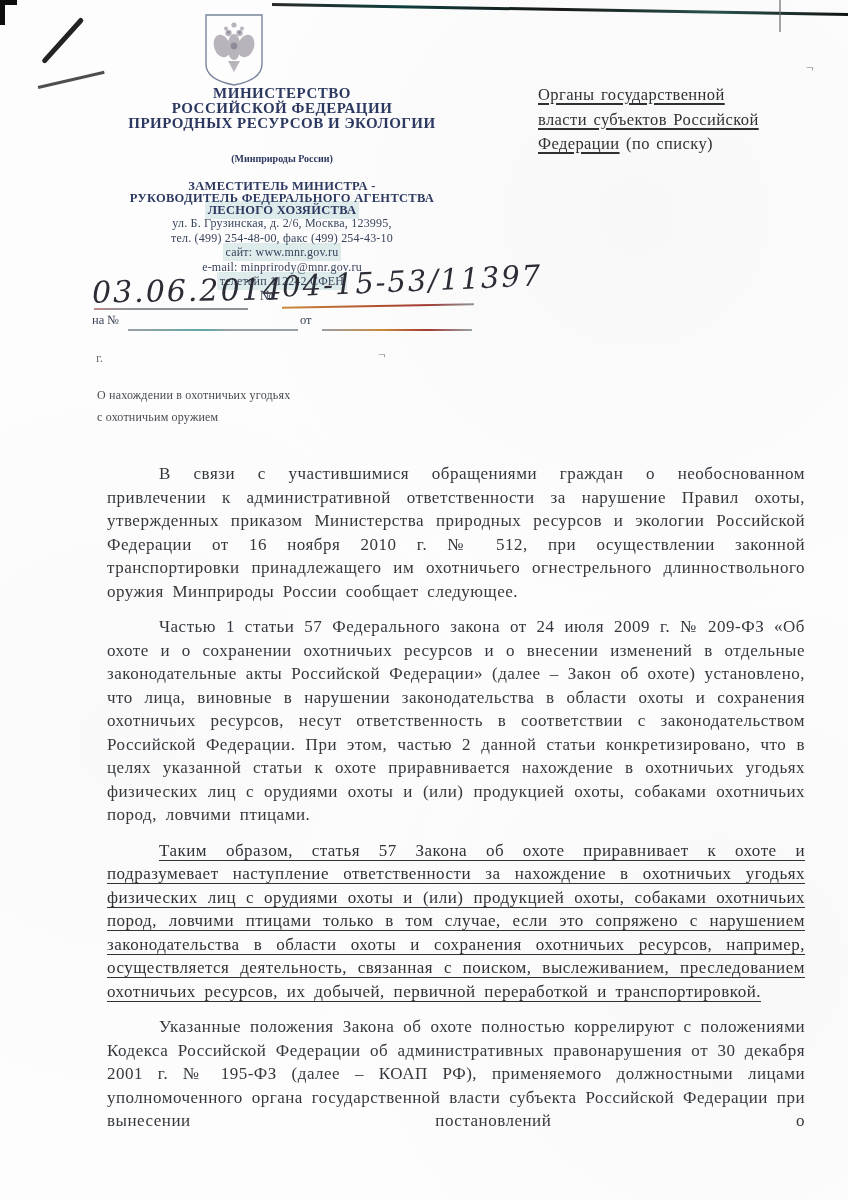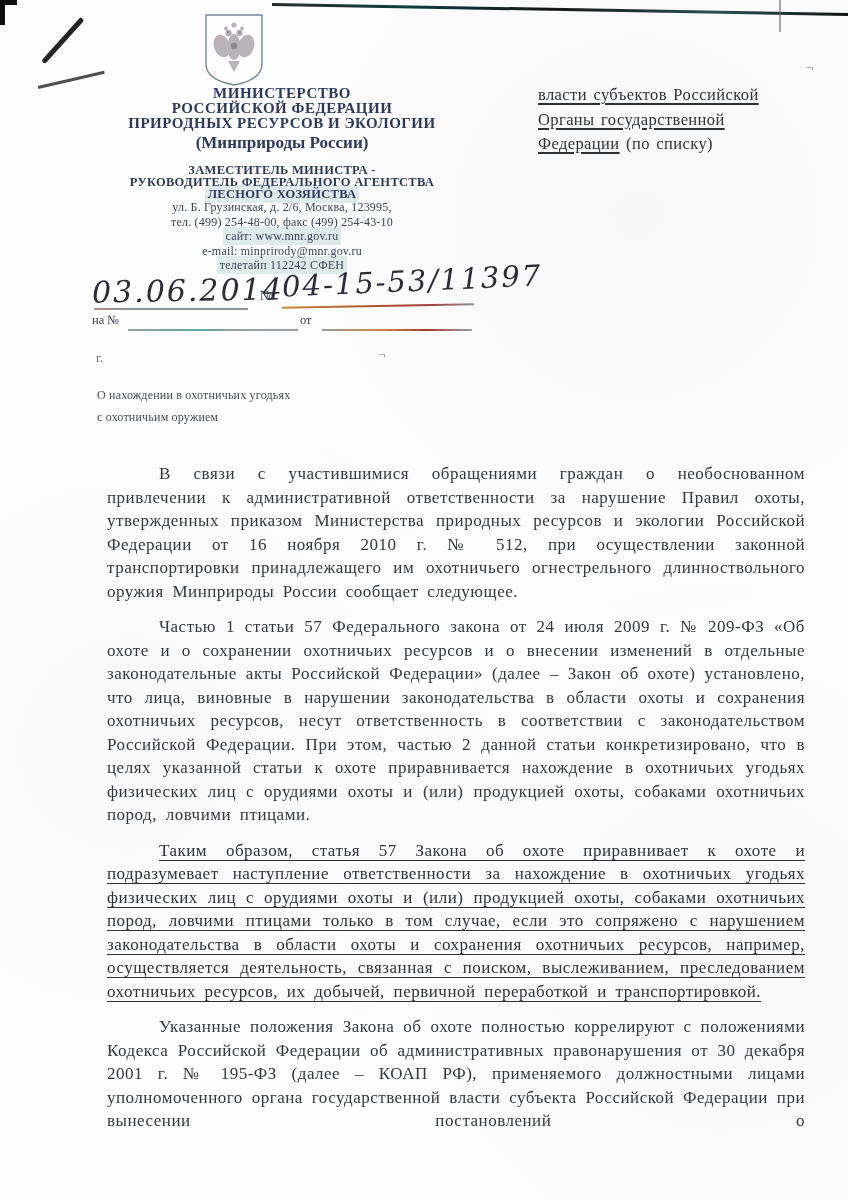--- a/index.html
+++ b/index.html
@@ -23,21 +23,21 @@
   .vtick{position:absolute;left:779px;top:0;width:2px;height:32px;background:#6b6b6b;opacity:.6;}
   .mark{position:absolute;font-size:13px;color:#6d7278;}
   .mark-tr{left:806px;top:60px;}
   .mark-subj-l{left:96px;top:350px;}
   .mark-subj-r{left:378px;top:347px;}
   
   .emblem{position:absolute;left:203px;top:12px;width:62px;height:76px;}
   
   .letterhead{position:absolute;left:58px;top:86px;width:448px;text-align:center;color:#2c3860;}
   .m{font-weight:bold;font-size:15px;line-height:15px;letter-spacing:.5px;}
-  .m4{font-weight:bold;font-size:17px;line-height:15px;margin-top:4px;margin-bottom:14px;}
+  .m4{font-weight:bold;font-size:10px;line-height:15px;margin-top:20px;margin-bottom:14px;}
   .o{font-weight:bold;font-size:12.5px;line-height:12px;letter-spacing:.3px;}
   .o:last-of-type{margin-bottom:10px;}
   .band{background:rgba(70,150,150,0.16);padding:2px 3px;}
   .addr{font-size:12px;line-height:14.5px;color:#39445c;letter-spacing:.2px;}
   
   .recipient{position:absolute;left:538px;top:83px;width:280px;font-size:16.5px;line-height:24.5px;color:#2e3134;letter-spacing:.4px;word-spacing:2px;}
   .u{text-decoration:underline;text-decoration-thickness:1.5px;text-underline-offset:3px;}
   
   .hand{position:absolute;font-family:"DejaVu Serif",serif;font-style:italic;color:#2c2c36;letter-spacing:2px;white-space:nowrap;}
   .hand-date{left:92px;top:273px;font-size:30px;transform:rotate(-1deg);}
@@ -105,22 +105,22 @@
     <div class="o">РУКОВОДИТЕЛЬ ФЕДЕРАЛЬНОГО АГЕНТСТВА</div>
     <div class="o"><span class="band">ЛЕСНОГО ХОЗЯЙСТВА</span></div>
     <div class="addr">ул. Б. Грузинская, д. 2/6, Москва, 123995,</div>
     <div class="addr">тел. (499) 254-48-00, факс (499) 254-43-10</div>
     <div class="addr"><span class="band">сайт: www.mnr.gov.ru</span></div>
     <div class="addr">e-mail: minprirody@mnr.gov.ru</div>
     <div class="addr"><span class="band">телетайп 112242 СФЕН</span></div>
   </div>
 
   <div class="recipient">
+    <div class="u">Органы государственной</div>
     <div class="u">власти субъектов Российской</div>
-    <div class="u">Органы государственной</div>
     <div><span class="u">Федерации</span><span> (по списку)</span></div>
   </div>
 
   <div class="hand hand-date">03.06.2014</div>
   <div class="rule rule-date"></div>
   <span class="num-sign">№</span>
   <div class="hand hand-num">04-15-53/11397</div>
   <div class="rule rule-num"></div>
   <span class="ref-labels">на №</span>
   <div class="rule rule-a"></div>

